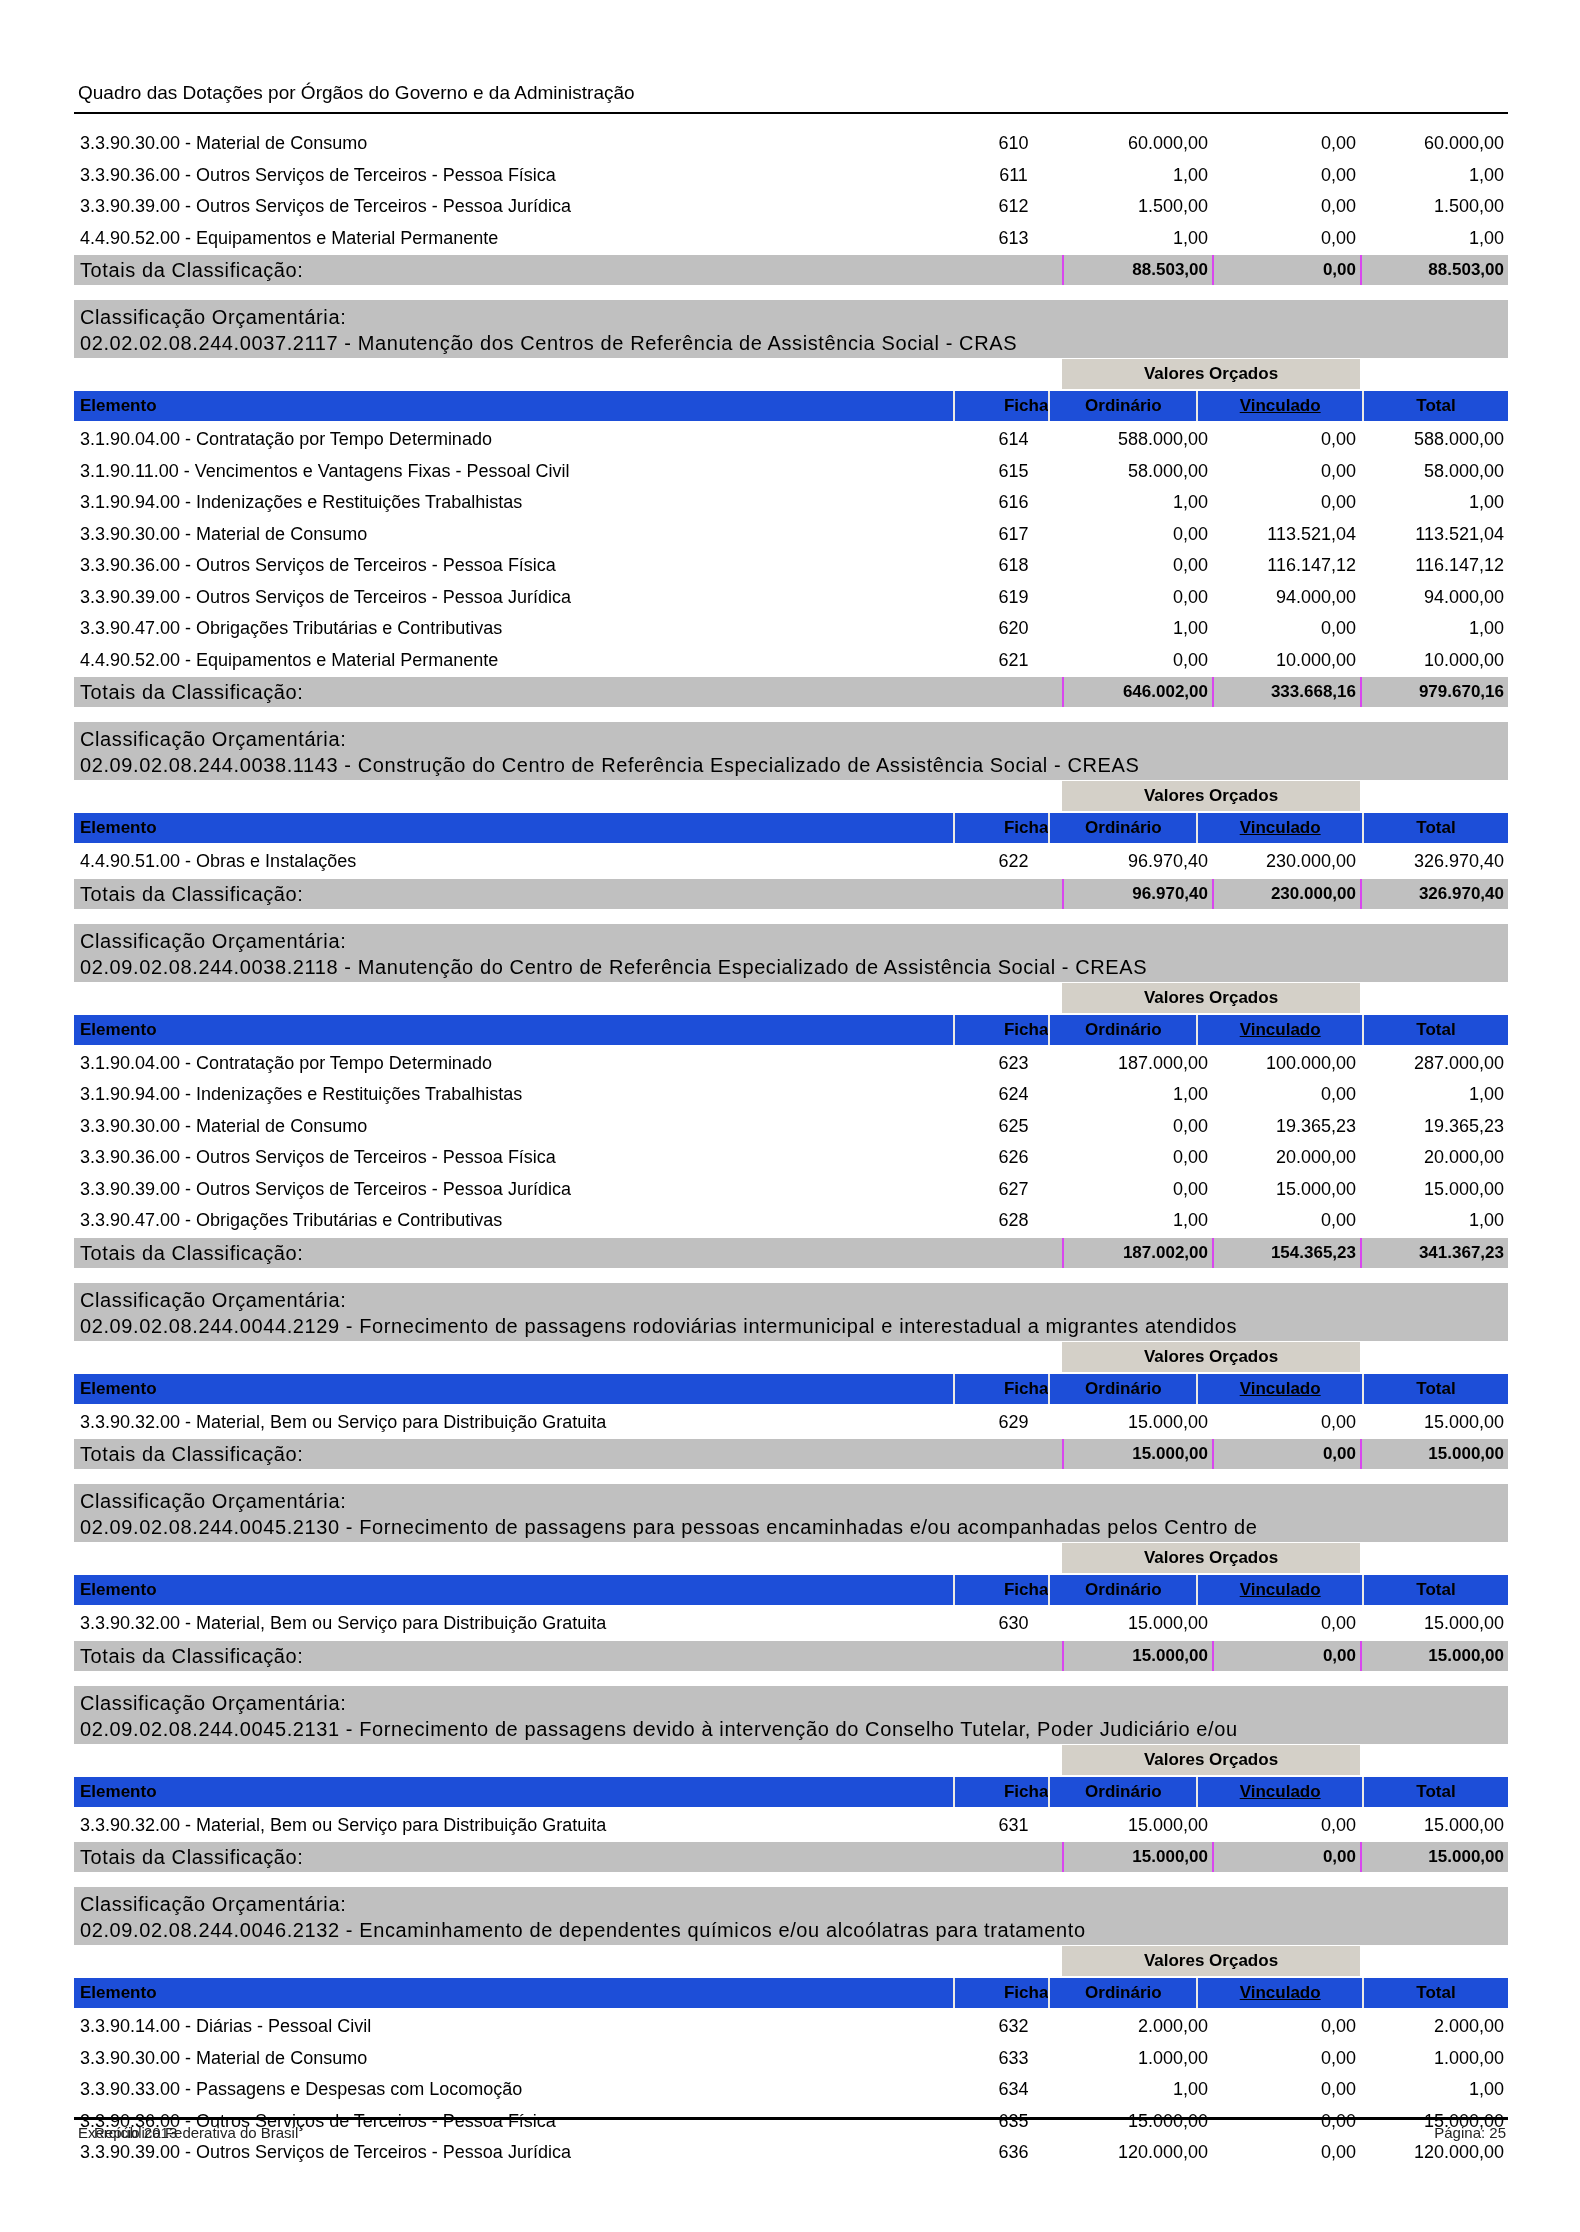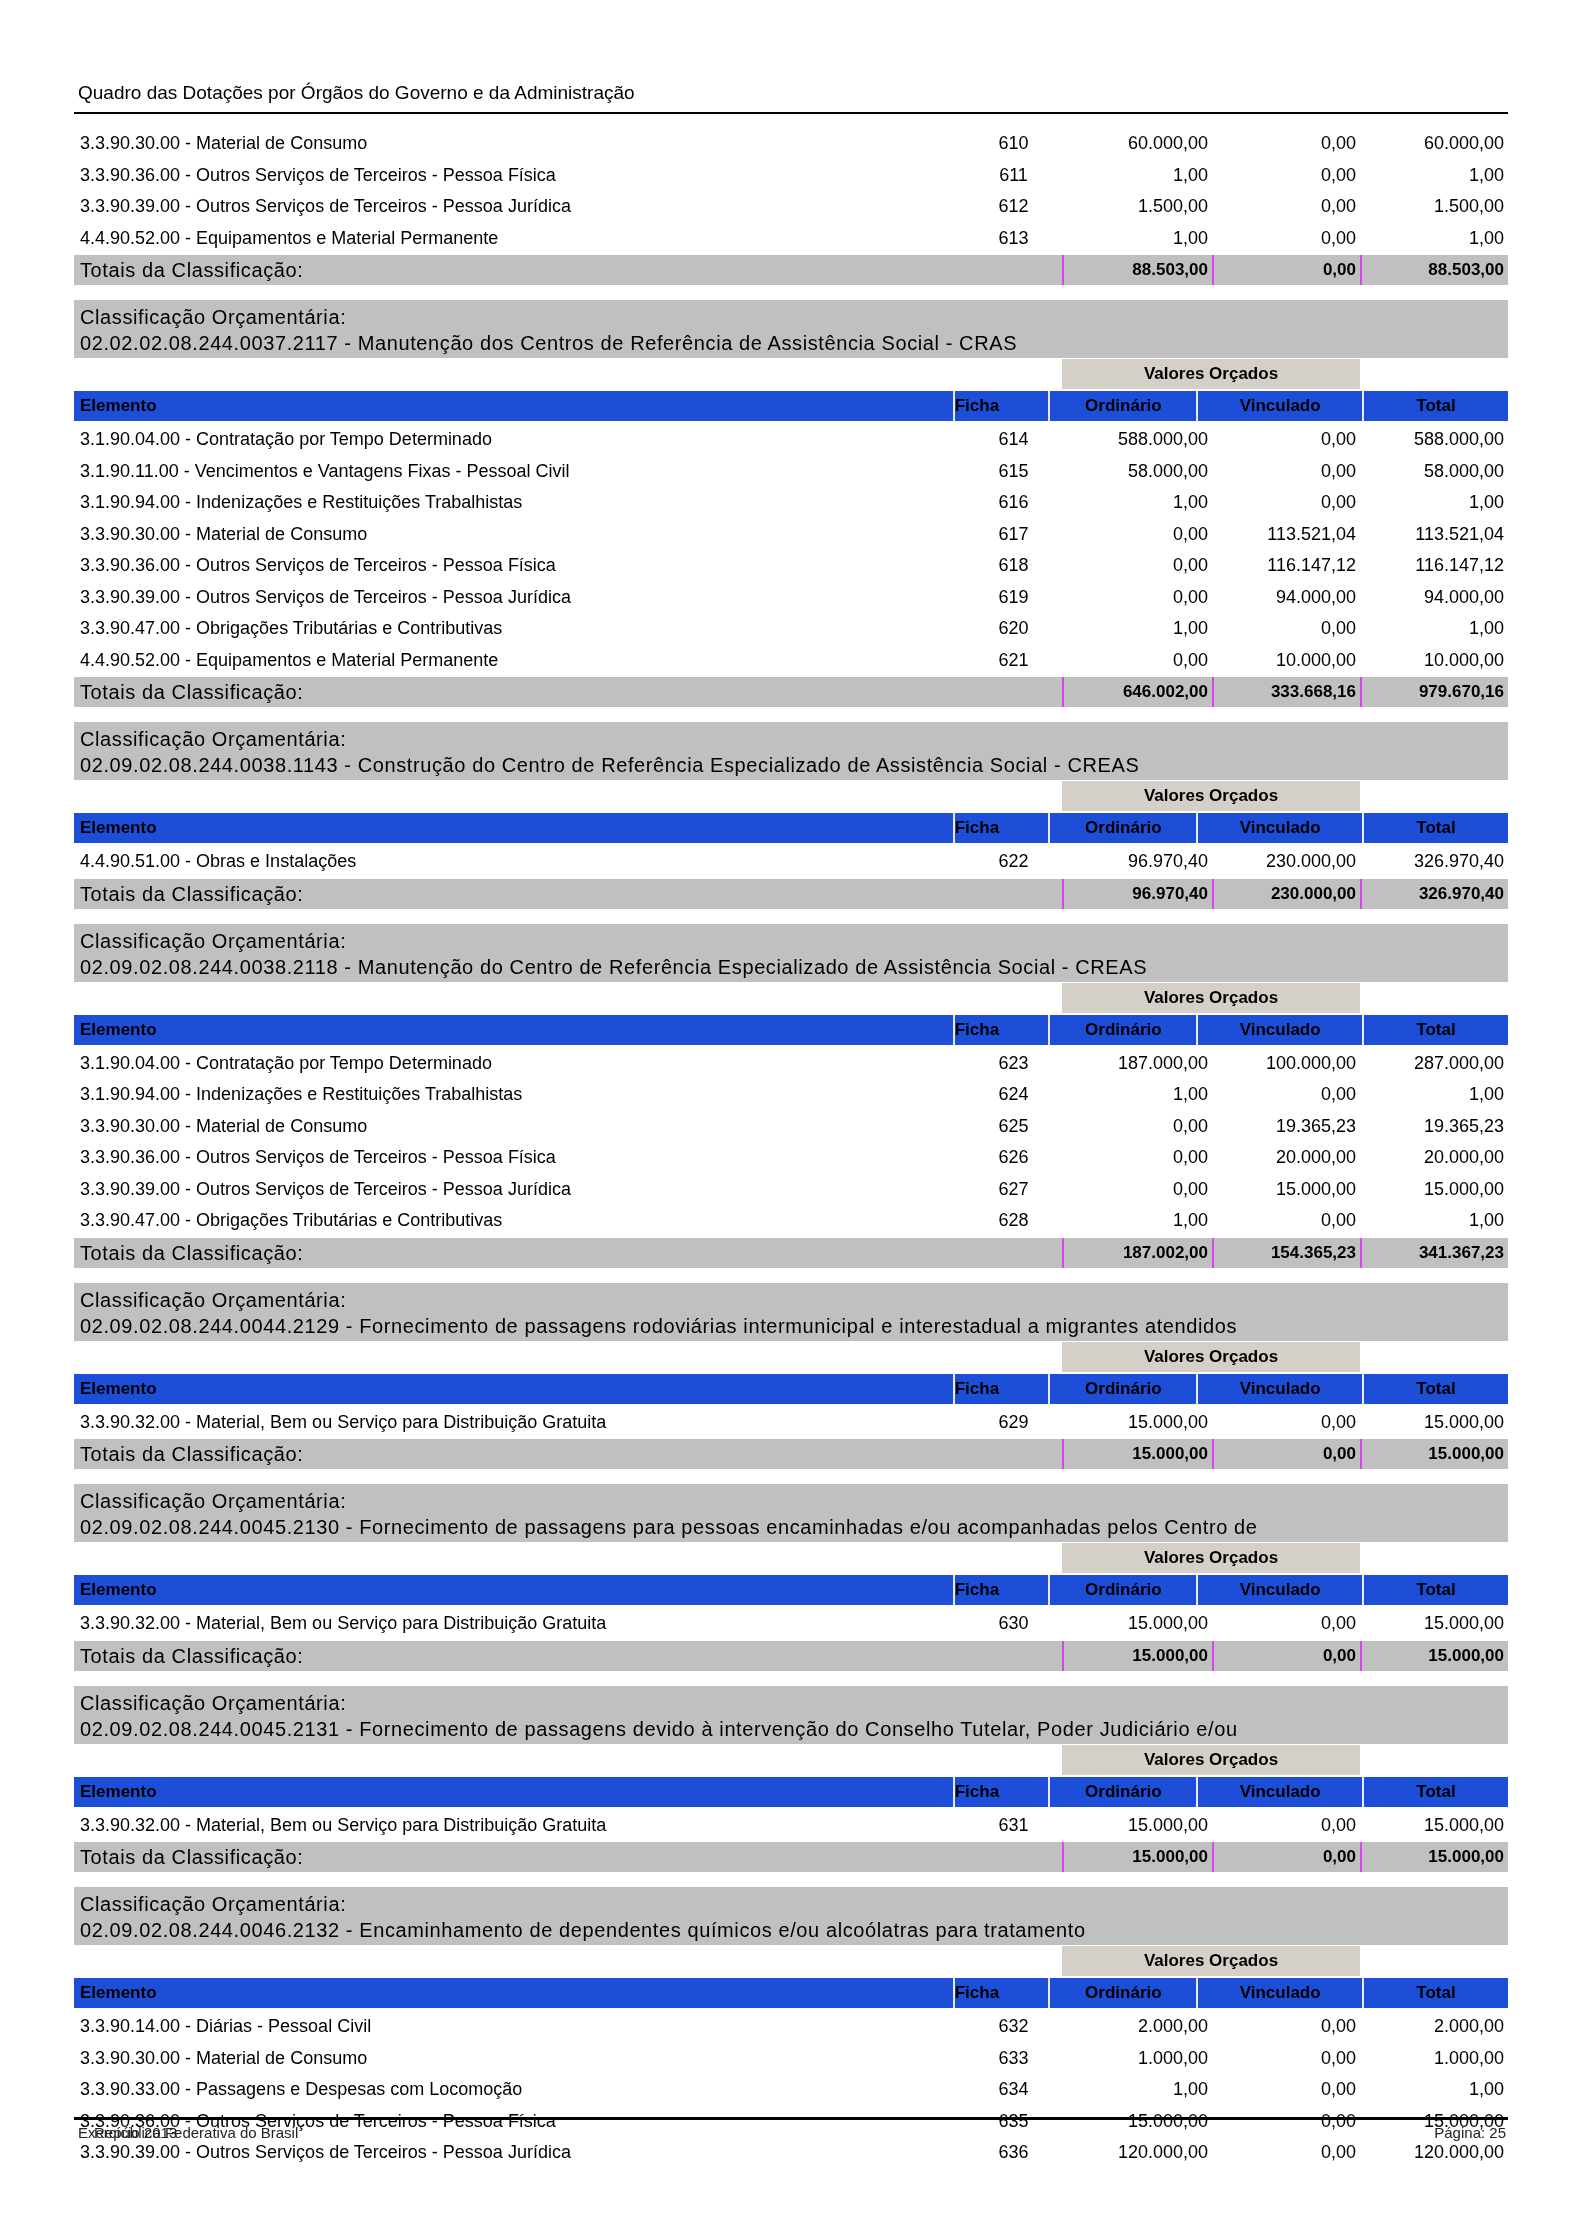--- a/index.html
+++ b/index.html
@@ -21,23 +21,23 @@
   .totals .t-vi { width: 148px; }
   .totals .t-to { width: 148px; }
   .section { margin-top: 15px; }
   .class-head { background: #c0c0c0; padding: 4px 6px 2px 6px; font-size: 20px; letter-spacing: 0.6px; line-height: 26px; height: 58px; overflow: hidden; white-space: nowrap; }
   .vo-row { display: flex; height: 30px; margin-top: 1px; }
   .vo-spacer { width: 988px; }
   .vo-cell { width: 298px; background: #d4d0c8; text-align: center; font-weight: bold; font-size: 17px; line-height: 30px; }
   .colhead { display: flex; height: 30px; margin-top: 2px; font-weight: bold; font-size: 17px; }
   .colhead > div { background: #1d4ed8; line-height: 30px; border-left: 2px solid #ebe9e4; }
   .colhead .h-el { width: 891px; padding-left: 6px; border-left: none; }
-  .colhead .h-fi { width: 97px; text-align: left; }
+  .colhead .h-fi { width: 97px; text-align: right; }
   .colhead .h-or { width: 150px; text-align: center; }
-  .colhead .h-vi { width: 168px; text-align: center; }
+  .colhead .h-vi { width: 168px; text-align: center; text-decoration: underline; }
   .colhead .h-to { width: 148px; text-align: center; }
   .body-rows { margin-top: 3px; }
   .bottom-rule { position: absolute; left: 74px; width: 1434px; top: 2117px; height: 3px; background: #000; }
   .footer { position: absolute; top: 2124px; left: 78px; width: 1428px; font-size: 15px; color: #222; }
   .footer .f-left { position: absolute; left: 0; }
   .footer .f-center { position: absolute; left: 16px; width: 100%; text-align: left; }
   .footer .f-right { position: absolute; right: 0; }
 </style>
 </head>
 <body>

